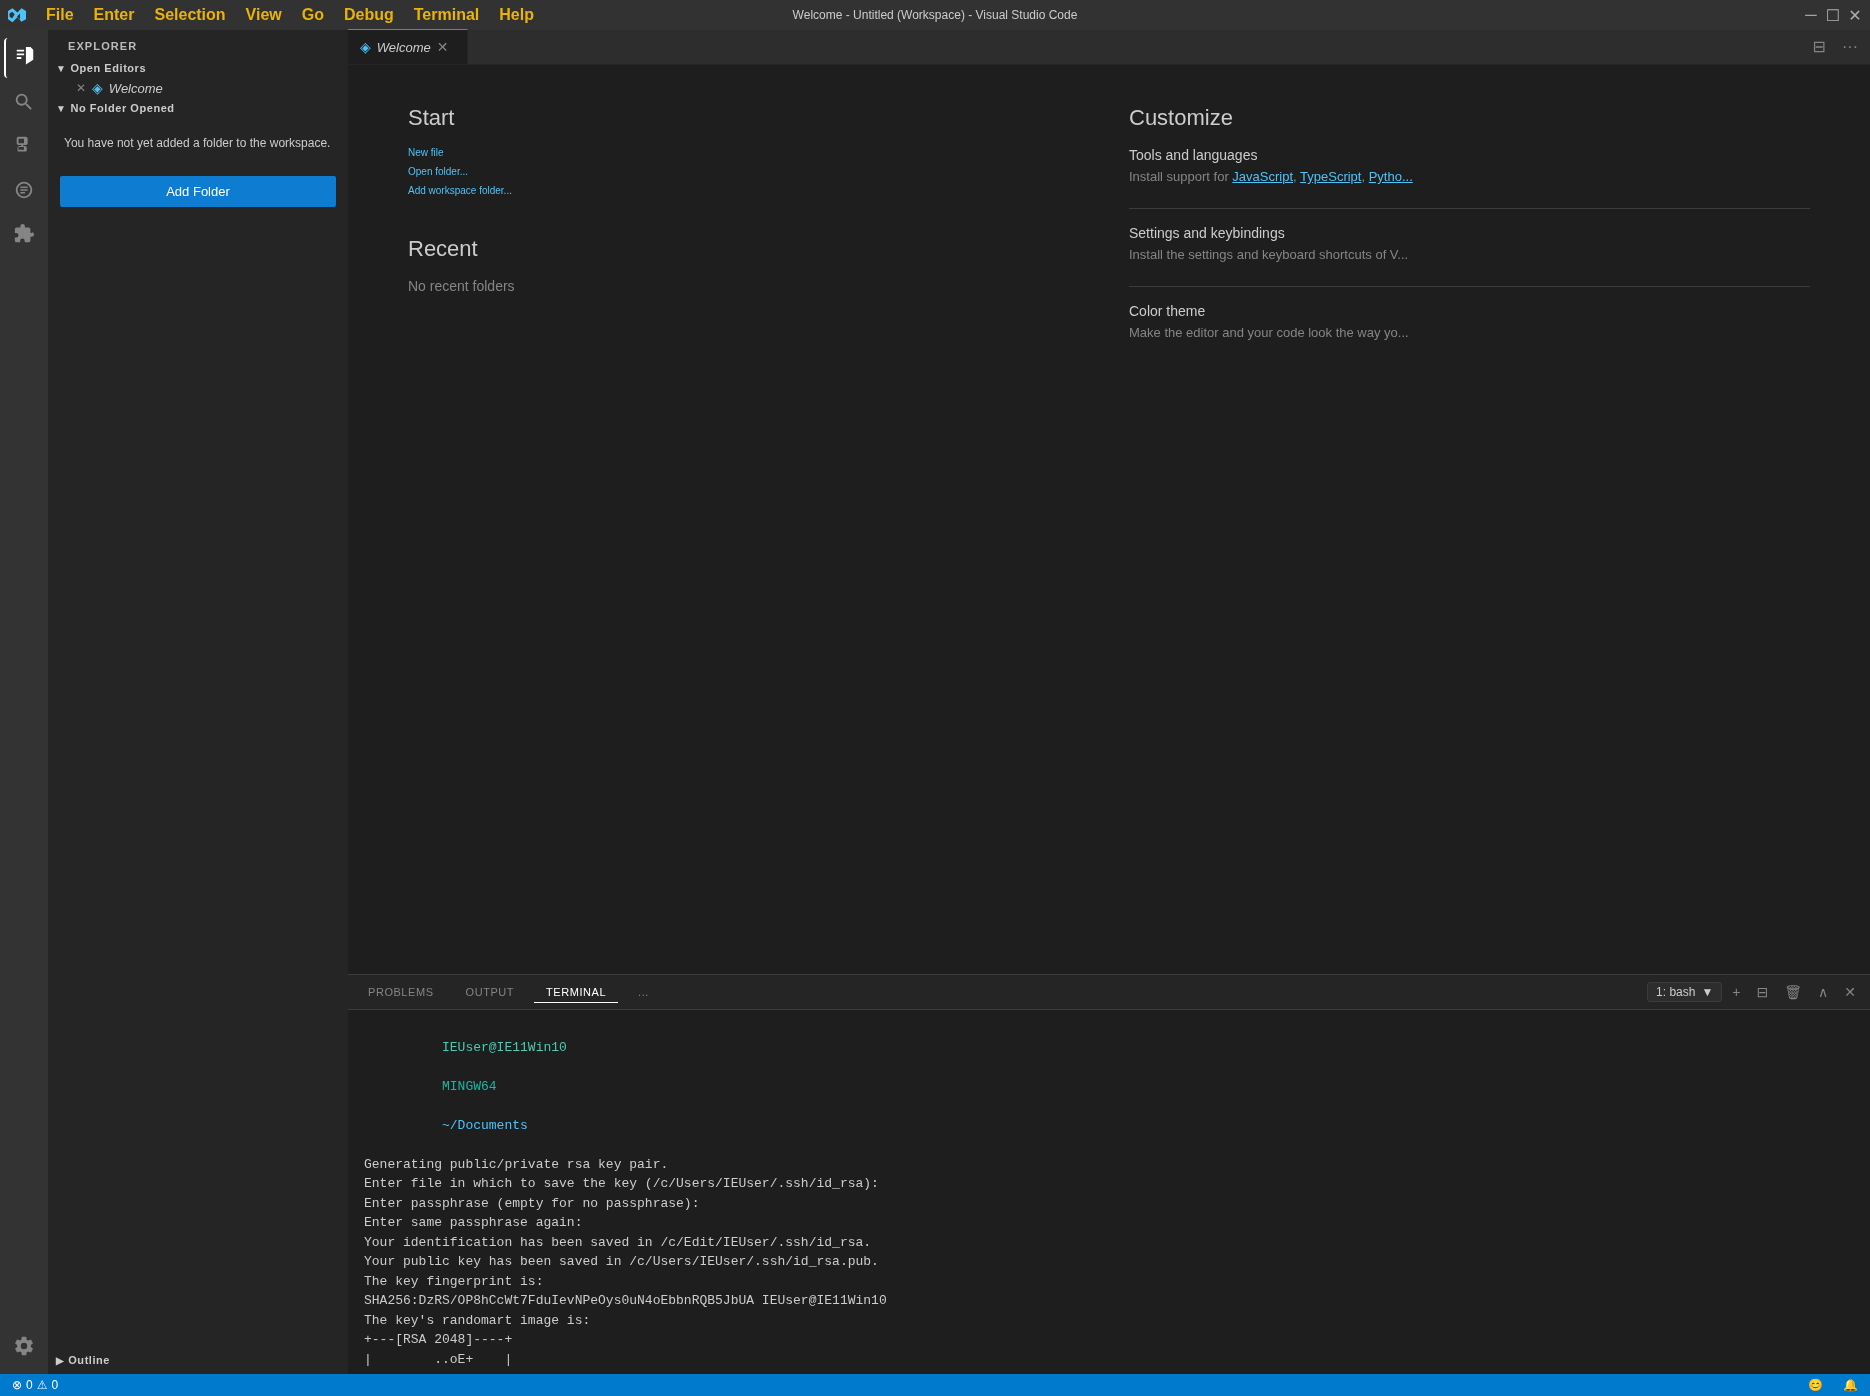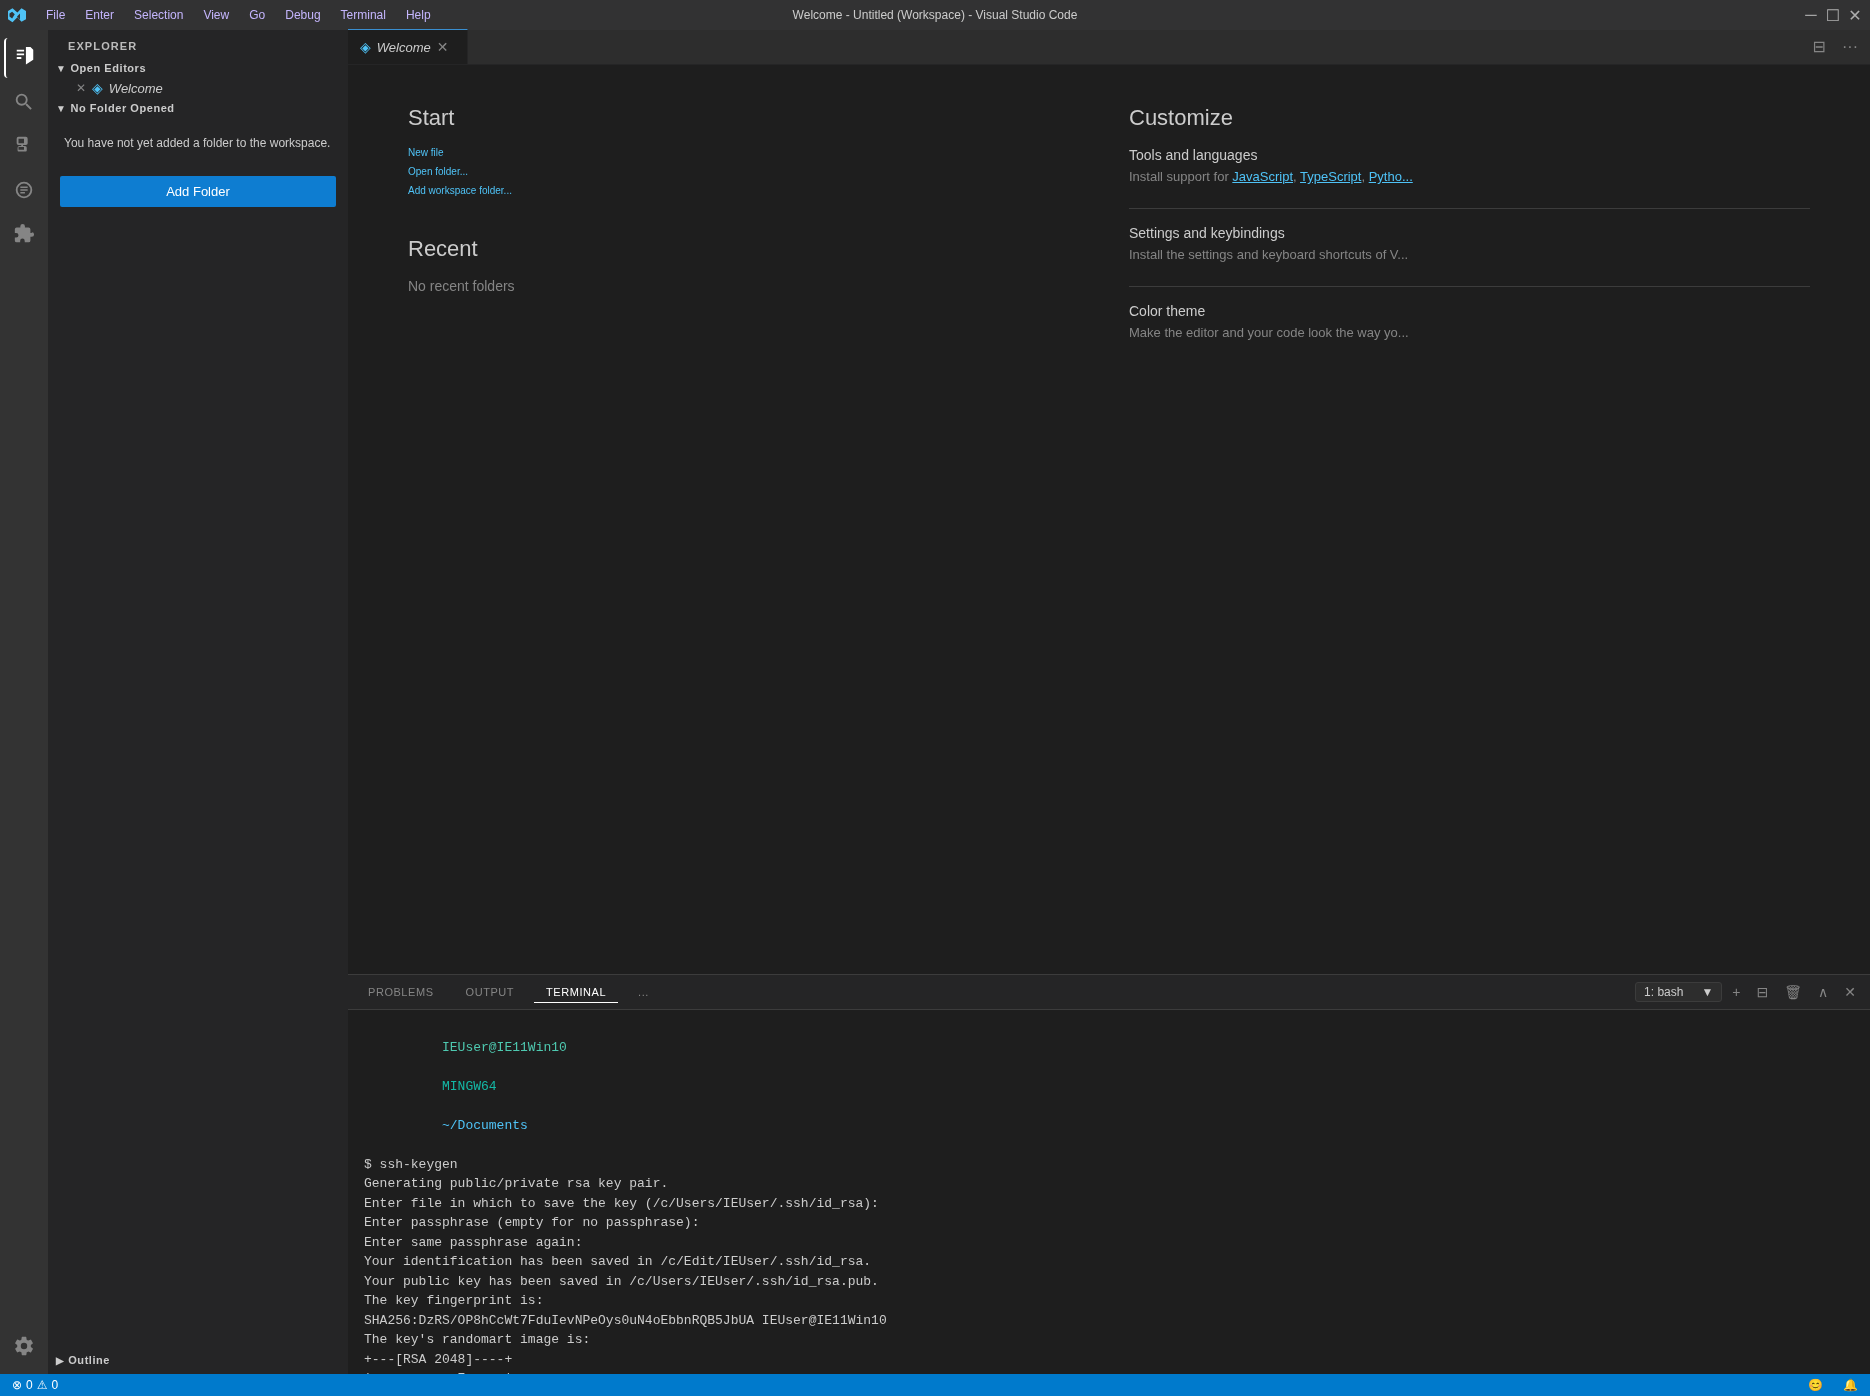--- a/index.html
+++ b/index.html
@@ -32,24 +32,25 @@
       width: 18px;
       height: 18px;
       color: #4fc3f7;
     }
     .menu-bar {
       display: flex;
       gap: 4px;
     }
     .menu-item {
       padding: 2px 8px;
-      color: #c4b5fd;
-      font-size: 12px;
+      color: #eab308;
+      font-size: 16px;
       cursor: pointer;
       border-radius: 3px;
+      font-weight: bold;
     }
     .title-bar-center {
       position: absolute;
       left: 50%;
       transform: translateX(-50%);
       color: #cccccc;
       font-size: 12px;
     }
     .title-bar-right {
       display: flex;
@@ -317,21 +318,21 @@
       padding: 4px 6px;
       border-radius: 3px;
     }
     .terminal-shell-selector {
       display: flex;
       align-items: center;
       background: #2d2d2d;
       border: 1px solid #3c3c3c;
       padding: 2px 8px;
       border-radius: 3px;
-      gap: 18px;
+      gap: 6px;
       color: #cccccc;
       font-size: 12px;
       cursor: pointer;
     }
     .terminal-content {
       flex: 1;
       padding: 8px 16px;
       font-family: 'Consolas', 'Courier New', monospace;
       font-size: 13px;
       overflow-y: auto;
@@ -547,21 +548,20 @@
       </div>
 
       <div class="terminal-content">
         <div class="term-line">
           <span class="term-prompt-user">IEUser@IE11Win10</span>
           <span> </span>
           <span class="term-prompt-dir">MINGW64</span>
           <span> </span>
           <span class="term-prompt-path">~/Documents</span>
         </div>
-        <div class="term-line term-normal">$ ssh-keygen</div>
         <div class="term-line term-normal">Generating public/private rsa key pair.</div>
         <div class="term-line term-normal">Enter file in which to save the key (/c/Users/IEUser/.ssh/id_rsa):</div>
         <div class="term-line term-normal">Enter passphrase (empty for no passphrase):</div>
         <div class="term-line term-normal">Enter same passphrase again:</div>
         <div class="term-line term-normal">Your identification has been saved in /c/Edit/IEUser/.ssh/id_rsa.</div>
         <div class="term-line term-normal">Your public key has been saved in /c/Users/IEUser/.ssh/id_rsa.pub.</div>
         <div class="term-line term-normal">The key fingerprint is:</div>
         <div class="term-line term-normal">SHA256:DzRS/OP8hCcWt7FduIevNPeOys0uN4oEbbnRQB5JbUA IEUser@IE11Win10</div>
         <div class="term-line term-normal">The key's randomart image is:</div>
         <div class="term-line term-normal">+---[RSA 2048]----+</div>

